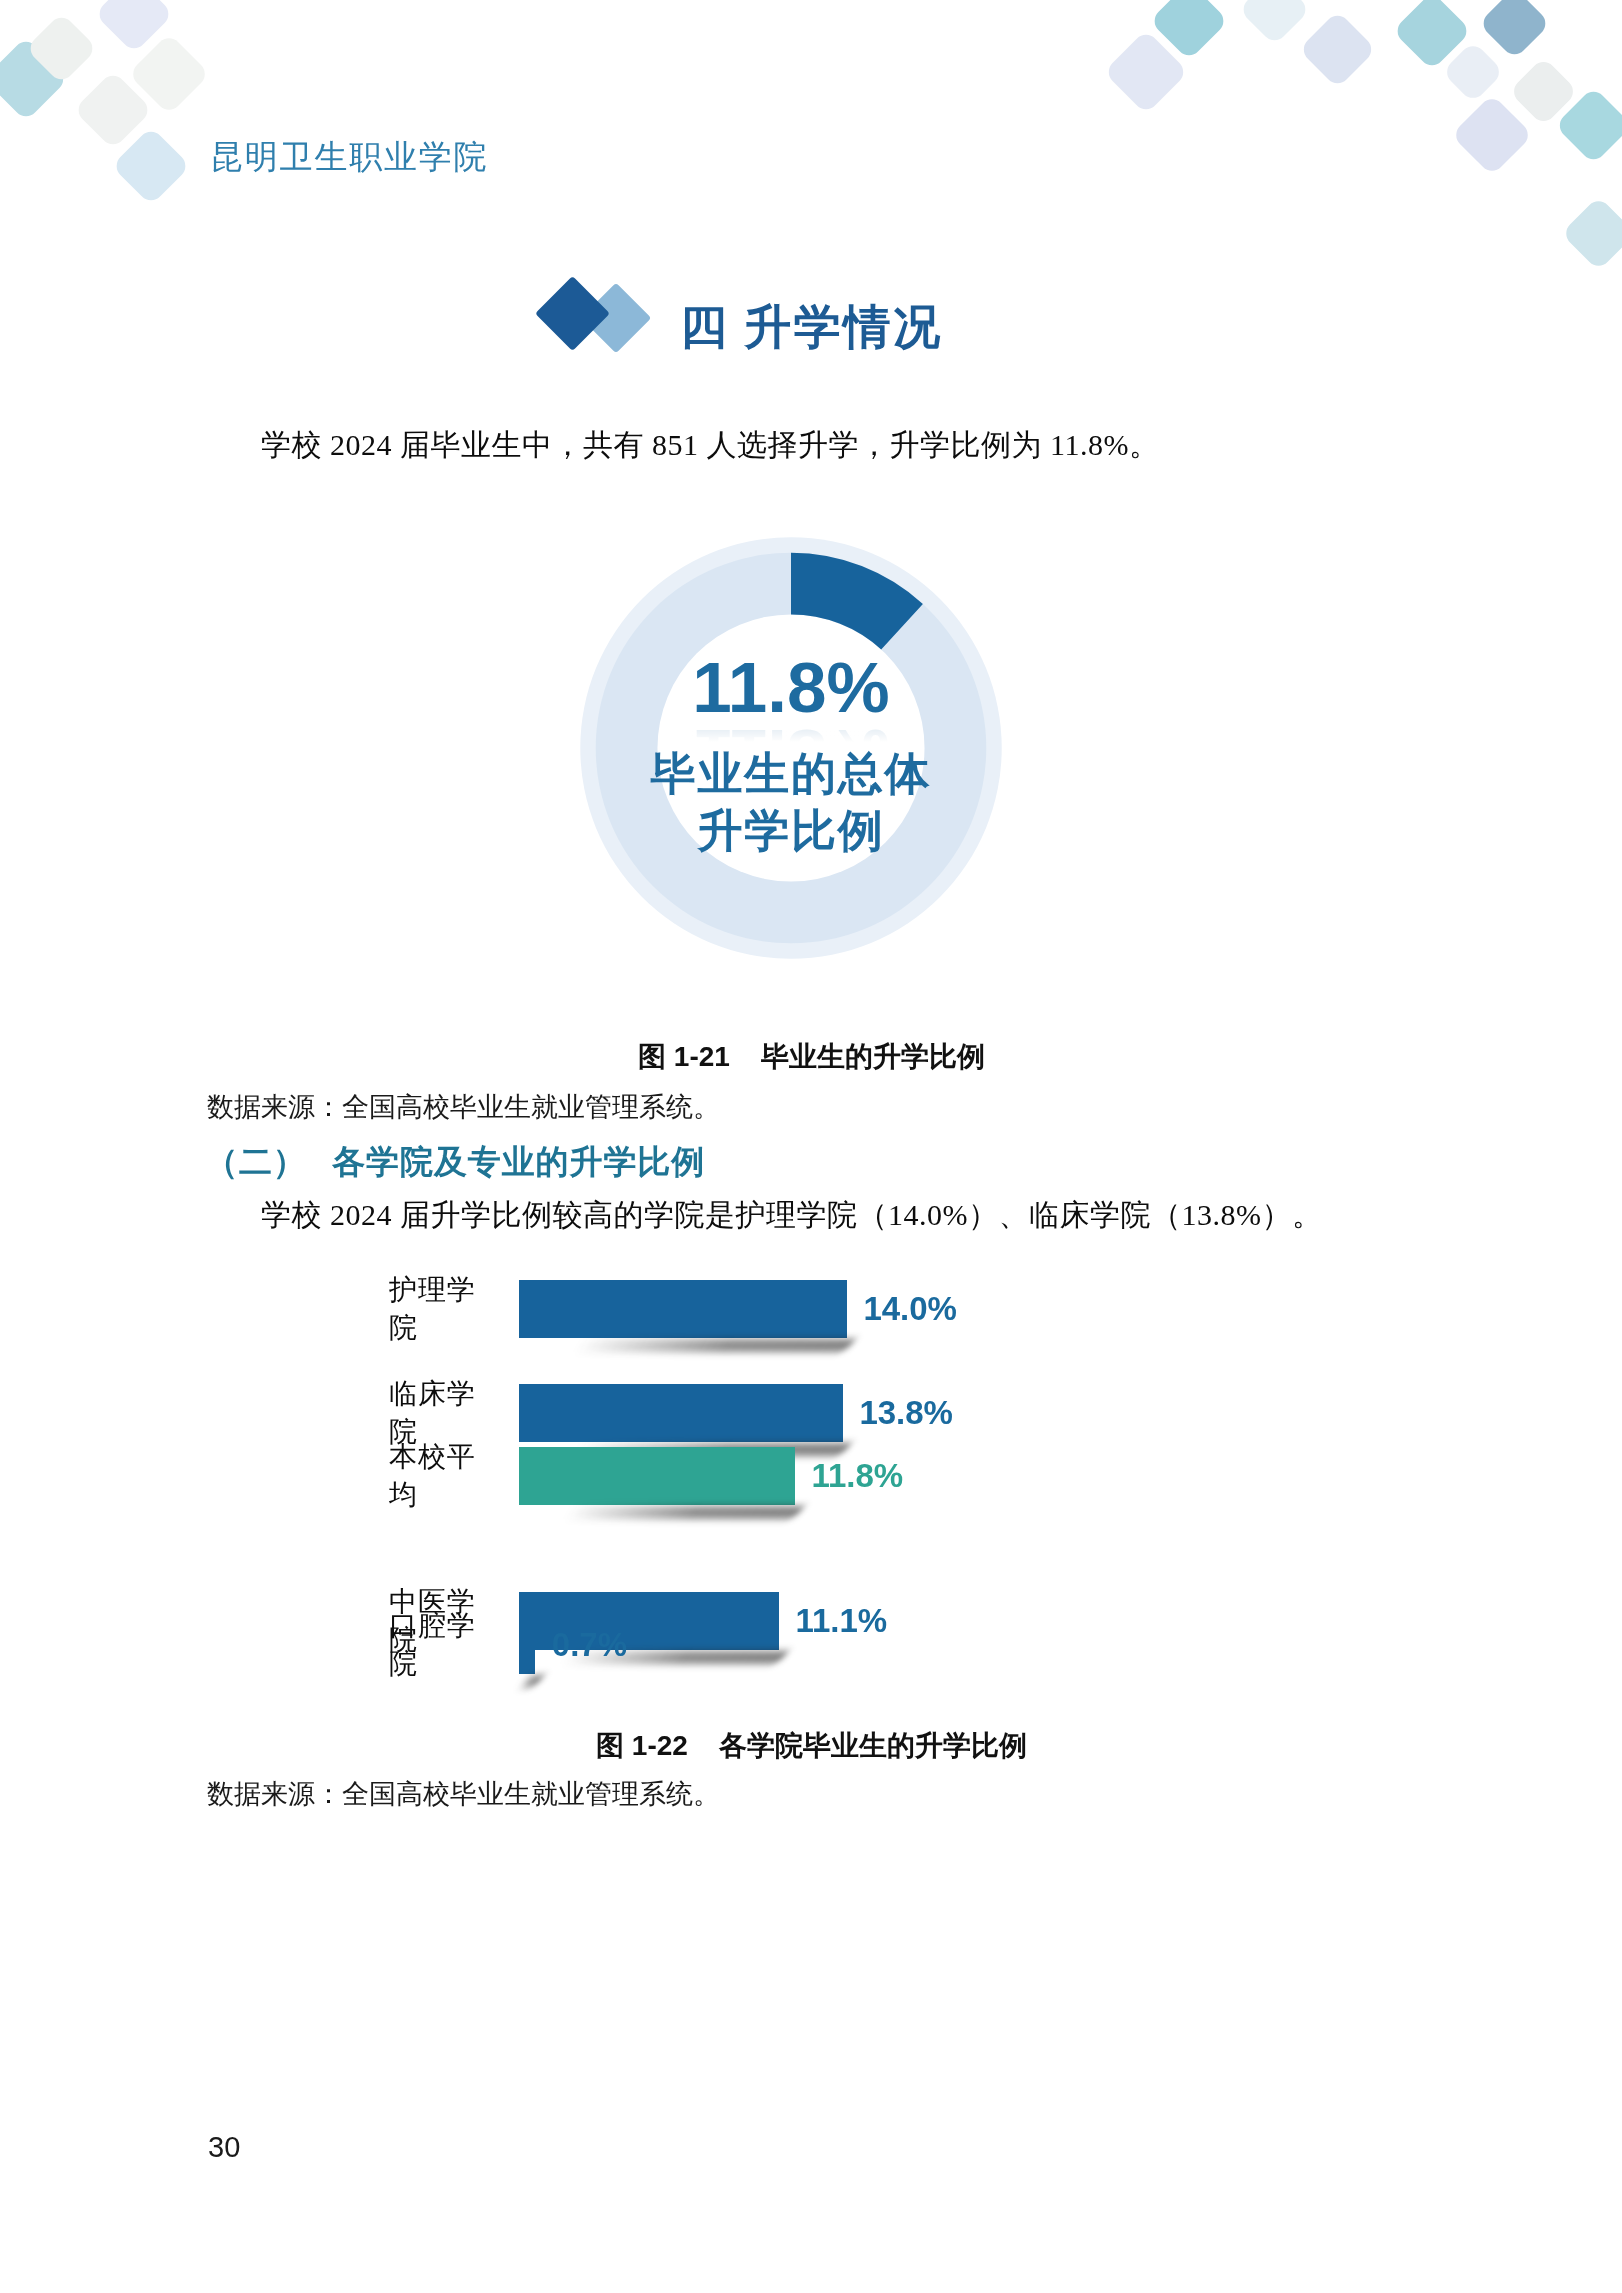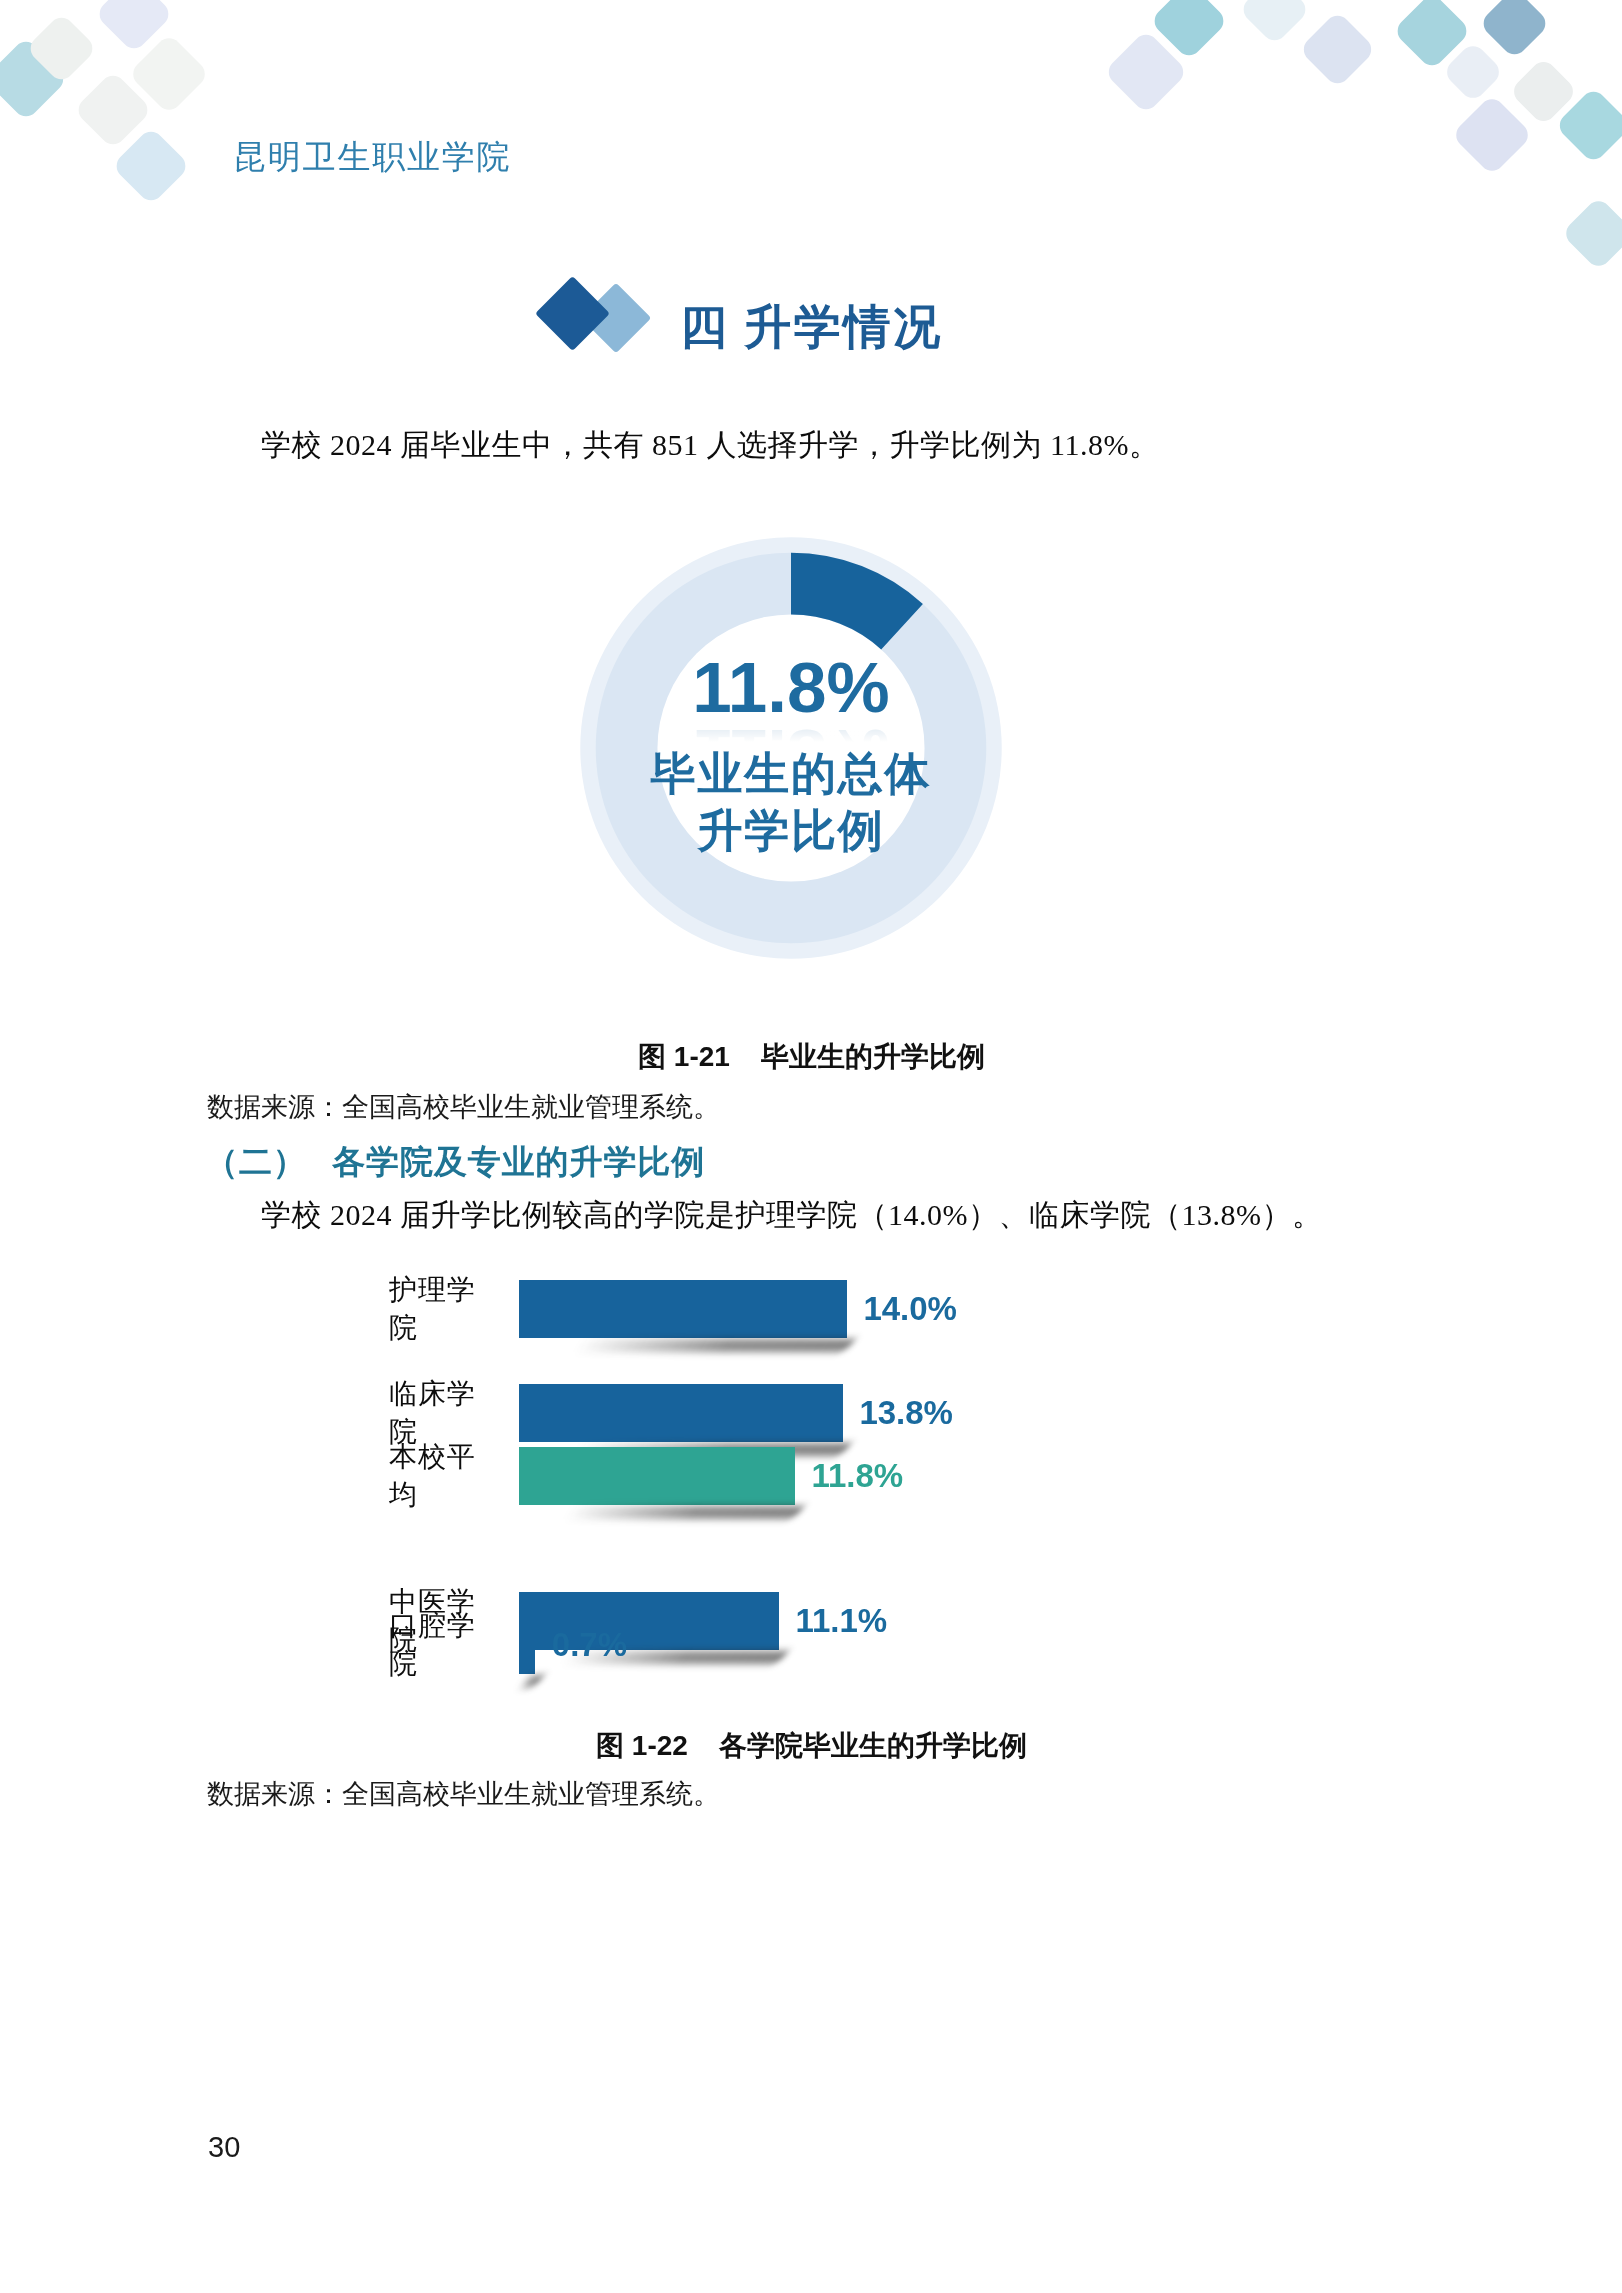--- a/index.html
+++ b/index.html
@@ -21,21 +21,21 @@
   .tr4{left:1310px;top:22px;width:55px;height:55px;background:#dce3f1;}
   .tr5{left:1404px;top:2.7px;width:56px;height:56px;background:#a6d4de;}
   .tr6{left:1489px;top:-1.8px;width:51px;height:51px;background:#8fb4cc;}
   .tr7{left:1519px;top:67px;width:49px;height:49px;background:#ebeeee;}
   .tr8{left:1463px;top:106px;width:58px;height:58px;background:#dde2f2;}
   .tr9{left:1566px;top:98px;width:55px;height:55px;background:#a8d8e0;}
   .tr10{left:1572px;top:207px;width:53px;height:53px;background:#cfe5ec;}
   .tr11{left:1451px;top:50px;width:44px;height:44px;background:#e9eef5;}
 
   
-  .page-header{position:absolute;left:210px;top:135px;font-size:33px;color:#2f7fad;letter-spacing:1.8px;margin-left:23px;}
+  .page-header{position:absolute;left:210px;top:135px;font-size:33px;color:#2f7fad;letter-spacing:1.8px;}
   .page-number{position:absolute;left:208px;top:2131px;font-family:"Liberation Sans","DejaVu Sans",sans-serif;
                font-size:29px;color:#1a1a1a;}
 
   
   .diamond{position:absolute;transform:rotate(45deg);border-radius:3.6px;}
   .diamond-light{left:591px;top:293px;width:50px;height:50px;background:#8cb8d8;z-index:1;}
   .diamond-dark{left:546px;top:287px;width:53px;height:53px;background:#1c5a96;z-index:2;}
   .chapter-title-text{position:absolute;left:680px;top:296px;font-size:47px;font-weight:bold;color:#1d5b94;
                       letter-spacing:2.7px;}
 

